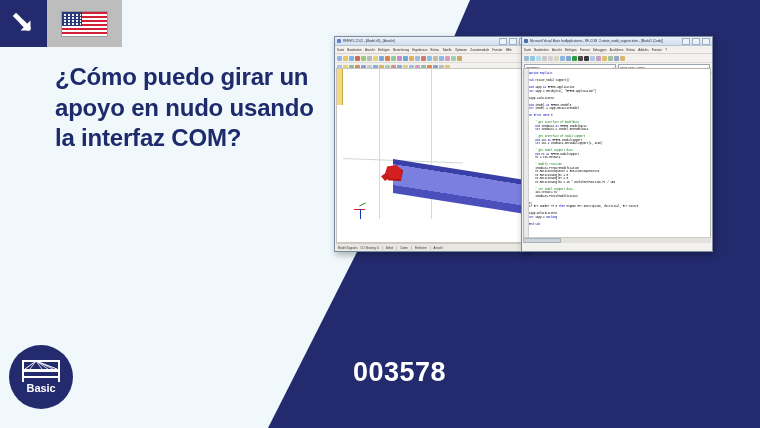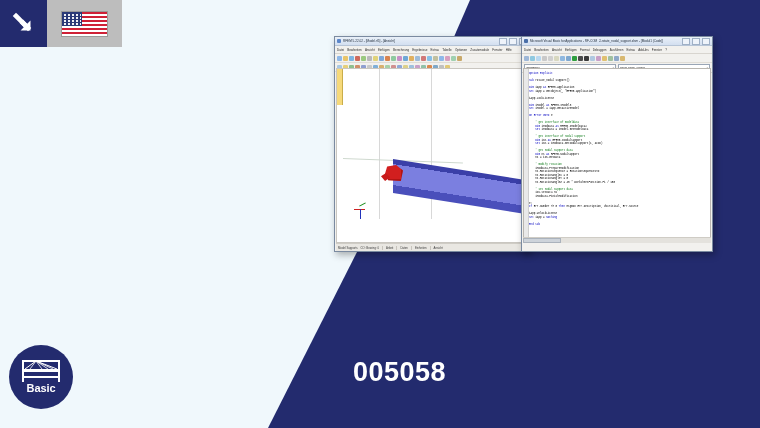--- a/index.html
+++ b/index.html
@@ -178,36 +178,37 @@
       </svg>
     </div>
     <div class="flag-box">
       <div class="flag">
         <div class="stripes"></div>
         <div class="canton"></div>
       </div>
     </div>
   </div>
 
+  <div class="headline">¿Cómo puedo girar un apoyo en nudo usando la interfaz COM?</div>
 
   <div class="logo">
     <div class="logo-mark">
       <div class="frame"></div>
       <svg width="38" height="22" viewBox="0 0 38 22" aria-hidden="true">
         <path d="M3 9 L14 1 L35 9" stroke="#ffffff" stroke-width="1" fill="none"></path>
         <path d="M14 1 L8 9 M14 1 L20 9 M14 1 L26 9 M14 1 L31 9" stroke="#ffffff" stroke-width="0.8" fill="none"></path>
       </svg>
       <div class="bar b1"></div>
       <div class="bar b2"></div>
     </div>
     <div class="logo-text">Basic</div>
   </div>
 
   <div class="faq-row">
-    <div class="faq-num">005058</div>
+    <div class="faq-num">003578</div>
   </div>
 
   <div class="shot rfem">
     <div class="win-title">
       <i class="tbico"></i>
       <div class="tbtxt">RFEM 5.22.02 - [Model.rf5] - [Ansicht]</div>
       <div class="win-btns">
         <i></i>
         <i></i>
         <i></i>

